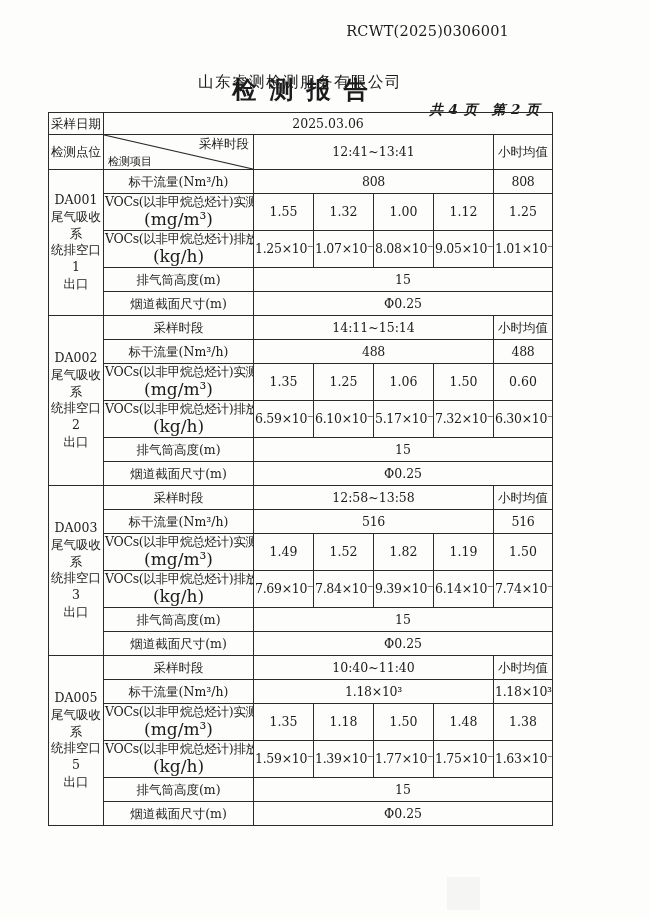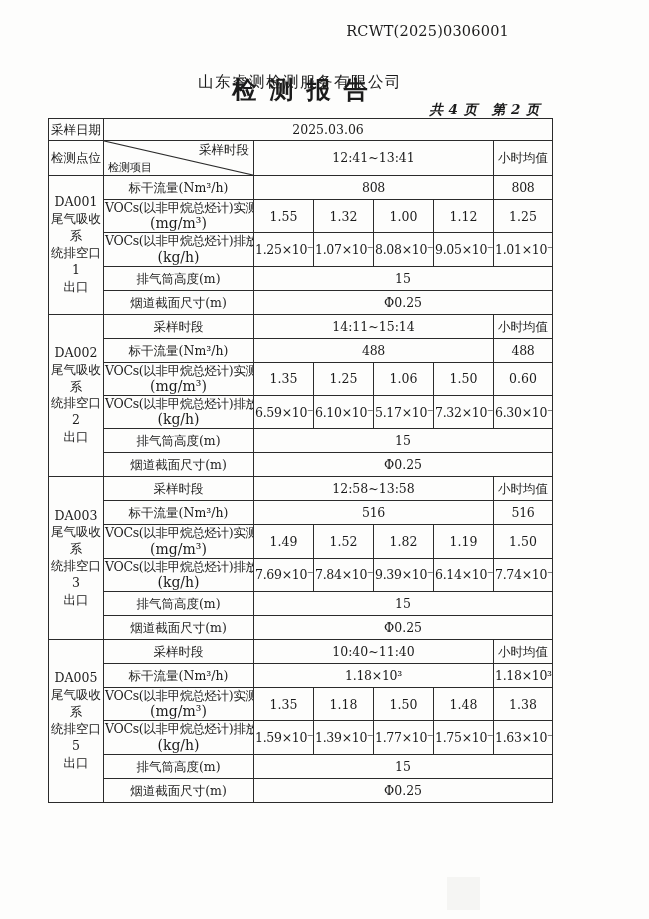--- a/index.html
+++ b/index.html
@@ -29,39 +29,39 @@
     font-size: 13.5px; font-weight: bold;
   }
   .table-caption {
     position: absolute; left: 50%;
     transform: translateX(-50%) translateX(-24px);
     white-space: nowrap; letter-spacing: 0.5px;
   }
   .page-info { position: absolute; right: 12px; white-space: nowrap; letter-spacing: 0.5px; font-style: italic; }
 
   table.report-table {
-    position: absolute; top: 118px; left: 48px;
+    position: absolute; top: 112px; left: 48px;
     width: 504px; border-collapse: collapse; table-layout: fixed; padding-left: 12px;
   }
   table.report-table td {
     border: 1.5px solid #2b2b2b;
     padding: 0 1px;
     text-align: center; vertical-align: middle;
     font-size: 12.5px; line-height: 1.22;
     overflow: hidden;
   }
   tr.h-date  { height: 22px; }
   tr.h-head  { height: 34px; }
   tr.h-short { height: 24px; }
   tr.h-tall  { height: 32px; }
 
   .point-cell { font-size: 12px; }
   .point-code, .point-line { display: block; line-height: 1.35; }
   .label-2line { font-size: 11px; letter-spacing: -0.3px; }
-  .label-2line .l2 { font-size: 14px; letter-spacing: 0; }
+  .label-2line .l2 { font-size: 17px; letter-spacing: 0; }
   .label-2line div { white-space: nowrap; }
   .sci { font-size: 11.5px; letter-spacing: -0.3px; white-space: nowrap; }
 
   .diag-cell { padding: 0 !important; }
   .diag-box { position: relative; width: 100%; height: 34px; }
   .diag-box svg { position: absolute; left: 0; top: 0; width: 100%; height: 100%; }
   .diag-box line { stroke: #2b2b2b; stroke-width: 1.2; vector-effect: non-scaling-stroke; }
   .diag-top    { position: absolute; top: 1px;  right: 4px; font-size: 12.5px; }
   .diag-bottom { position: absolute; bottom: 1px; left: 4px; font-size: 11px; }
 

